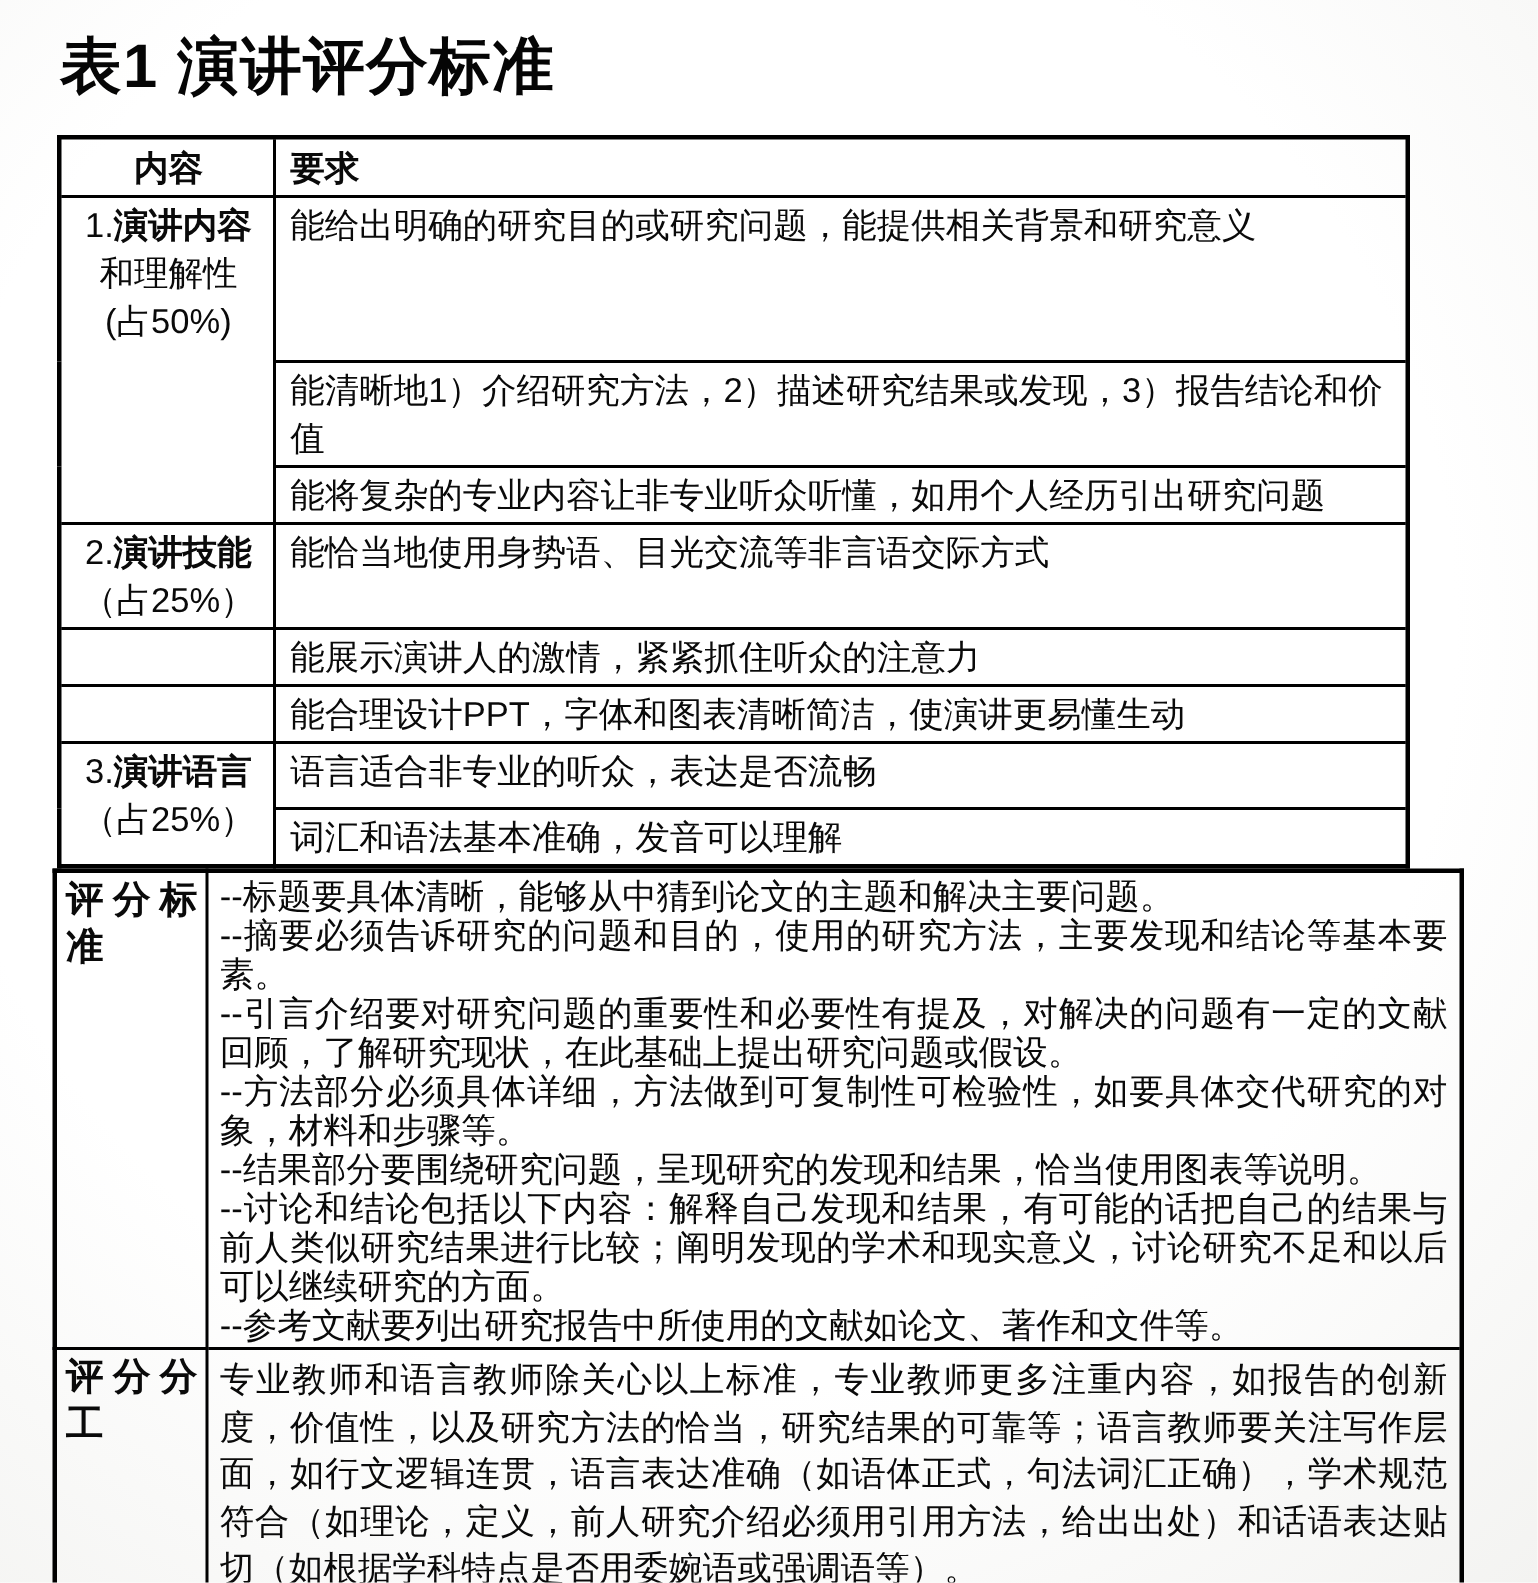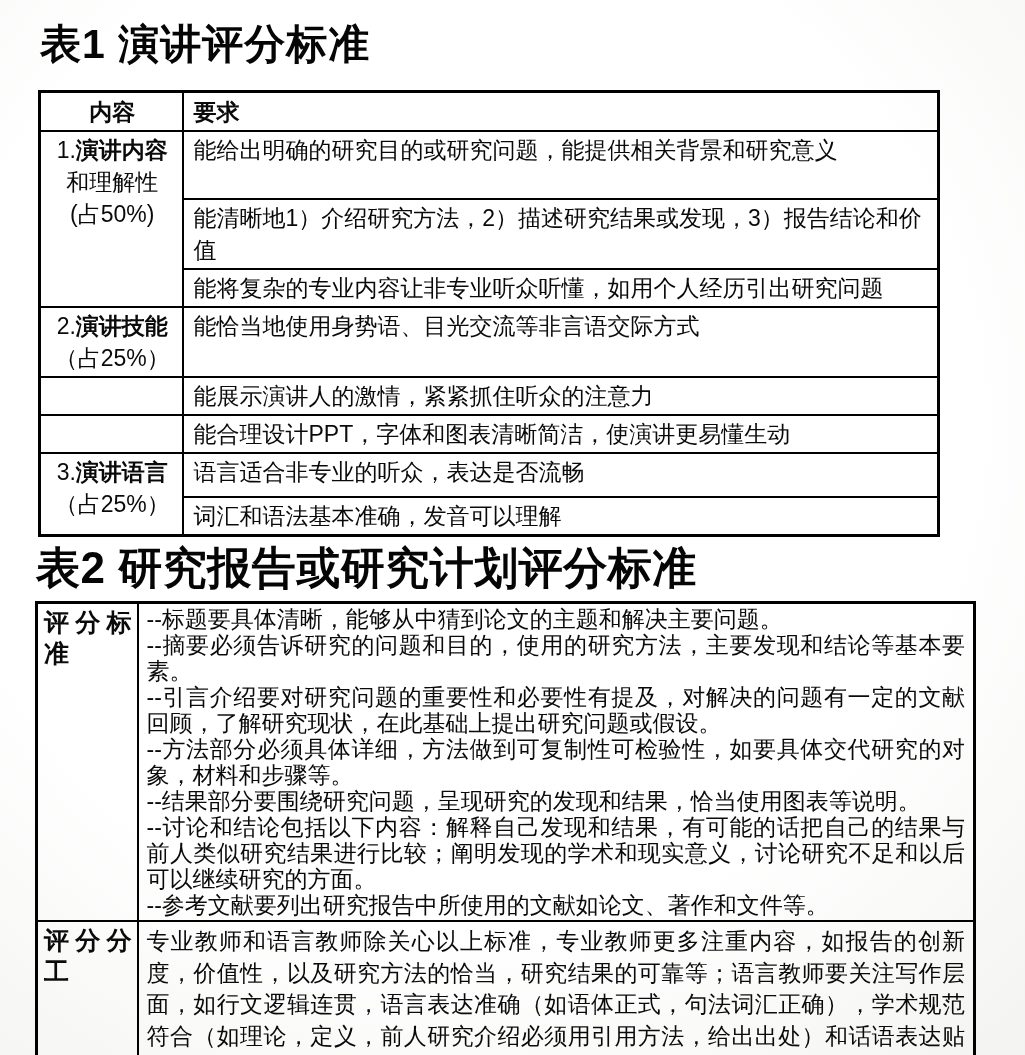--- a/index.html
+++ b/index.html
@@ -37,21 +37,21 @@
     padding: 2px 8px 2px 10px;
   }
   .tbl1 th { font-weight: 700; padding-top: 3px; }
   .th-content { text-align: center; }
   .th-req { text-align: left; padding-left: 96px; }
   .label-cell { text-align: center; padding: 3px 2px; line-height: 31px; }
   .label-cell .term { font-weight: 700; }
   .req-cell { text-align: left; }
 
   tr.h-hdr  { height: 36px; }
-  tr.h-r0a  { height: 68px; }
+  tr.h-r0a  { height: 110px; }
   tr.h-r0b  { height: 37px; }
   tr.h-r0c  { height: 36px; }
   tr.h-r1a  { height: 53px; }
   tr.h-r1b  { height: 24px; }
   tr.h-r1c  { height: 31px; }
   tr.h-r2a  { height: 44px; }
   tr.h-r2b  { height: 34px; }
 
   
   .tbl2 { width: 941px; border: 3px solid #000; margin-left: -3px; }
@@ -131,21 +131,20 @@
         <div>（占25%）</div>
       </td>
       <td class="req-cell">语言适合非专业的听众，表达是否流畅</td>
     </tr>
     <tr class="h-r2b">
       <td class="req-cell">词汇和语法基本准确，发音可以理解</td>
     </tr>
   </tbody>
     </table>
 
-  <h1 class="doc-title title2">表2  研究报告或研究计划评分标准</h1>
 
   <table class="tbl2">
     <colgroup>
         <col class="c1">
         <col>
       </colgroup>
     <tbody>
         <tr class="h-t2r1">
       <td class="t2-head">
         <div class="jtxt">评分标准</div>

